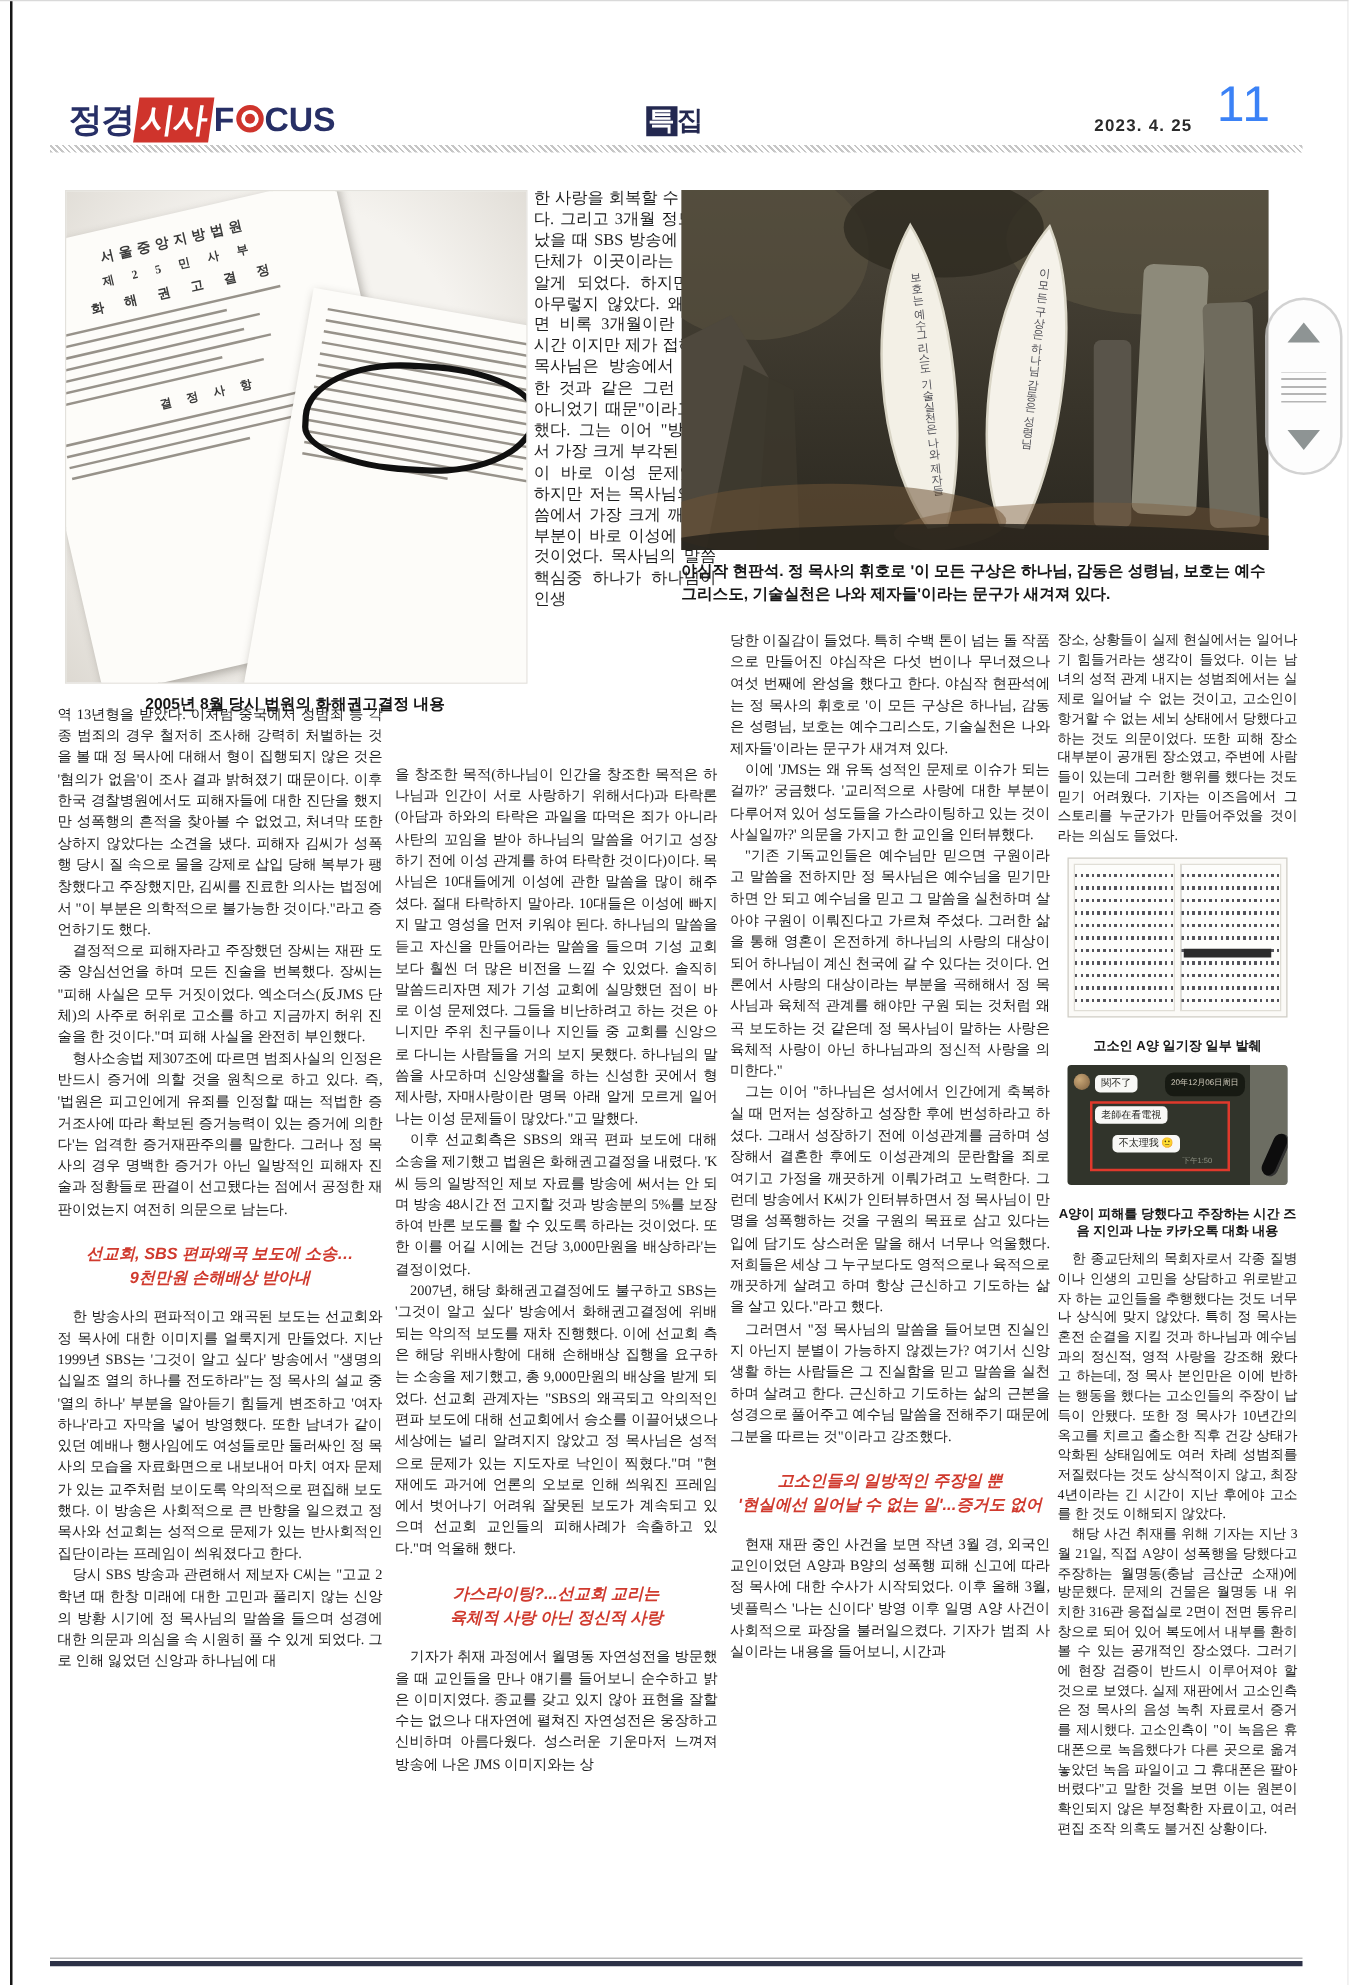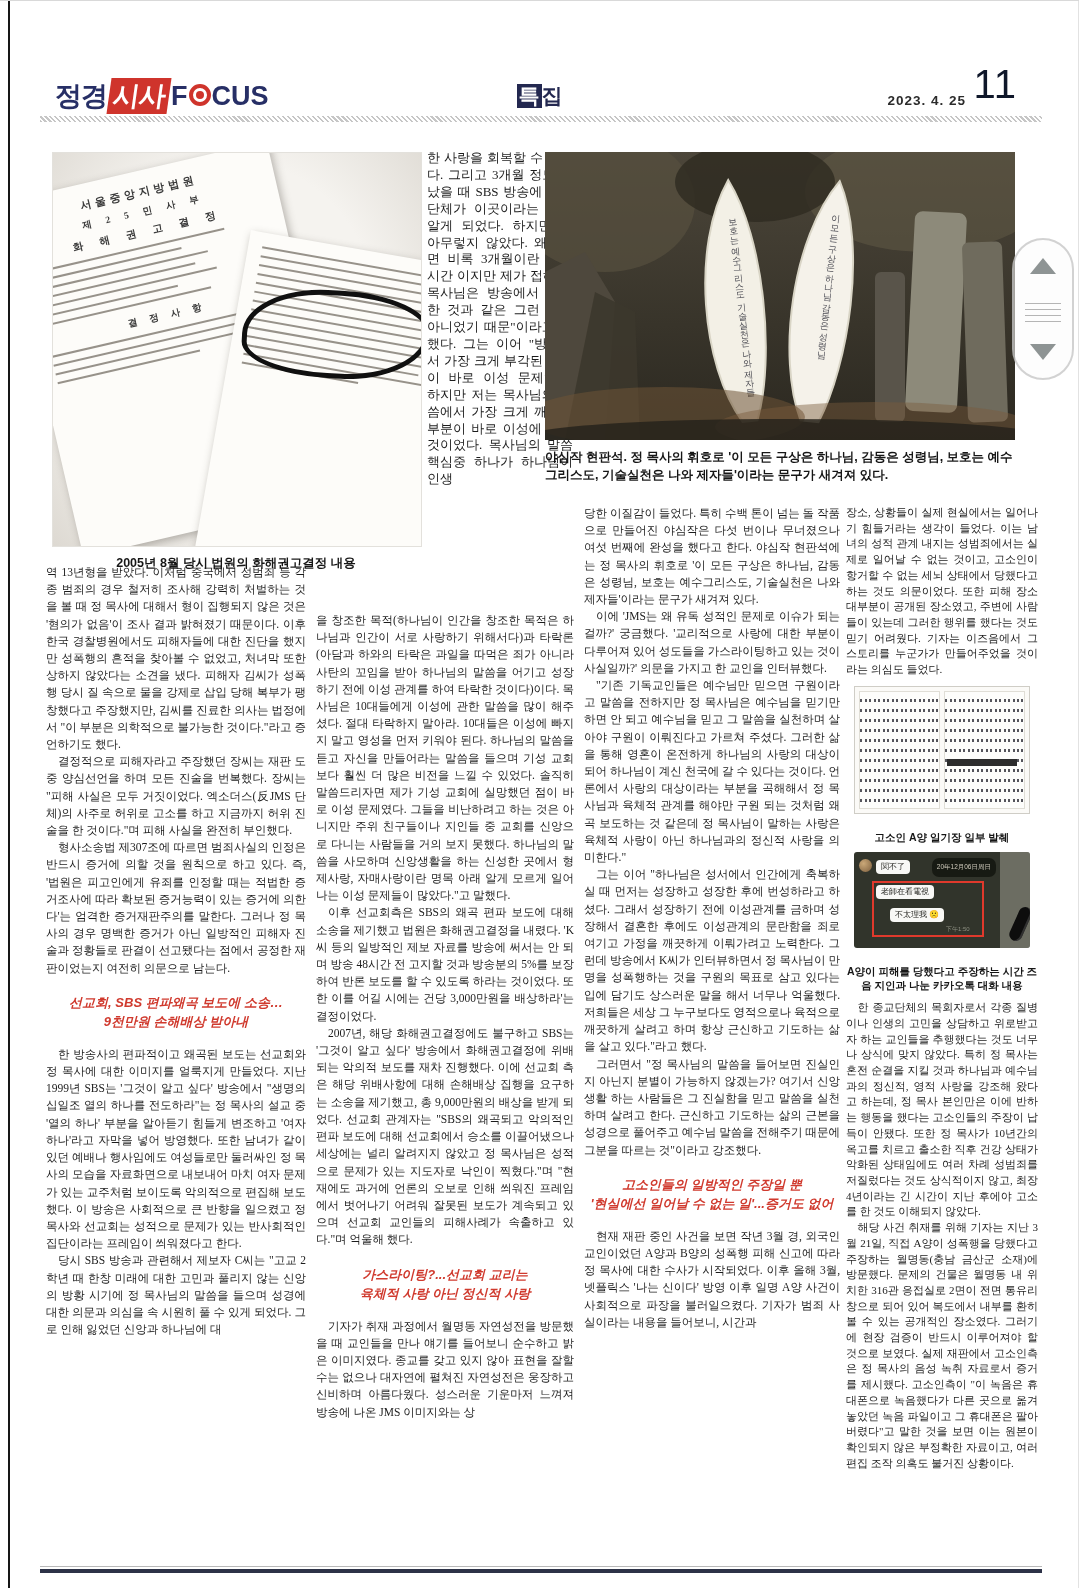--- a/index.html
+++ b/index.html
@@ -15,24 +15,24 @@
   .brand-a{color:#272f66;letter-spacing:-1px;}
   .brand-b{display:inline-block;background:#cf342c;color:#fff;padding:0 4px;margin:0 2px;
            transform:skewX(-8deg);letter-spacing:-1px;}
   .brand-c{color:#272f66;letter-spacing:0;}
   .focus-o{display:inline-block;width:14px;height:14px;border:4px solid #cf342c;border-radius:50%;
            position:relative;top:1px;margin:0 1px;}
   .focus-o::after{content:"";position:absolute;left:3px;top:3px;width:8px;height:8px;background:#cf342c;border-radius:50%;}
   .section-tag{position:absolute;left:0;right:0;top:82px;text-align:center;
                font-family:"Liberation Sans","DejaVu Sans",sans-serif;font-weight:900;font-size:21px;color:#232850;}
   .section-tag .sec-first{background:#232850;color:#fff;padding:0 2px 1px;}
-  .date-label{position:absolute;right:113px;top:93px;font-family:"Liberation Sans","DejaVu Sans",sans-serif;
+  .date-label{position:absolute;right:125px;top:93px;font-family:"Liberation Sans","DejaVu Sans",sans-serif;
               font-size:13.5px;font-weight:700;color:#2b2b2b;letter-spacing:1px;}
   .page-number{position:absolute;right:62px;top:62px;font-family:"Liberation Sans","DejaVu Sans",sans-serif;
-               font-size:40px;font-weight:400;color:#0f172a;letter-spacing:1px;margin-left:39px;}
+               font-size:40px;font-weight:400;color:#3b82f6;letter-spacing:1px;margin-left:39px;}
   .hatch-rule{position:absolute;left:40px;top:116px;width:1002px;height:6px;
               background:repeating-linear-gradient(45deg,#c6c6c6 0 1.5px,#ffffff 1.5px 3.5px);}
   .bottom-rule{position:absolute;left:40px;top:1566px;width:1002px;height:7px;
                background:linear-gradient(#b9b9b9 0 1px,transparent 1px 3px,#2d3247 3px 7px);}
 
   
   .col{position:absolute;text-align:justify;}
   .para{margin:0;text-indent:1.05em;}
   .para.flush{text-indent:0;}
   .red-heading{font-family:"Liberation Sans","DejaVu Sans",sans-serif;font-weight:700;color:#d03a2e;

